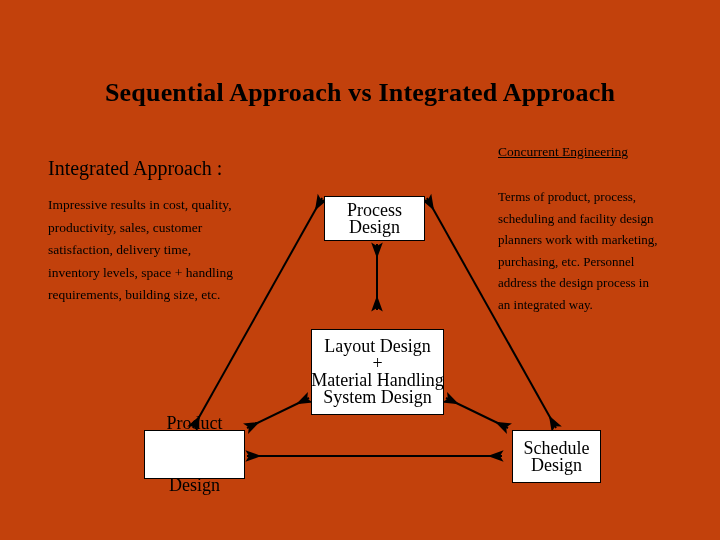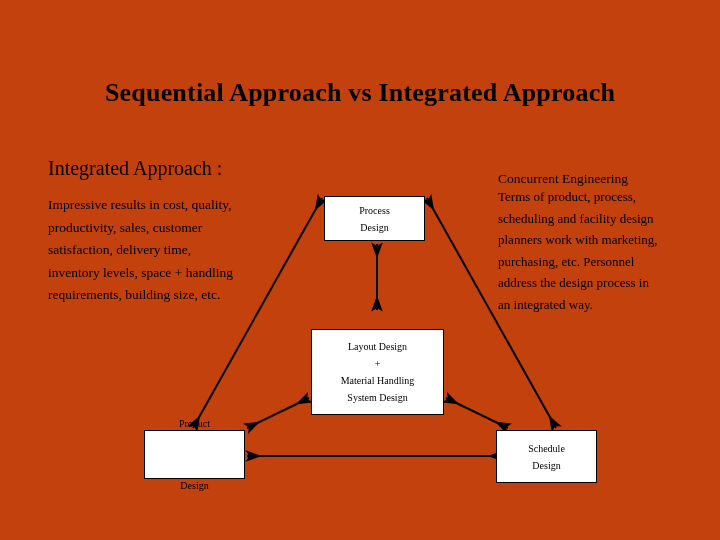--- a/index.html
+++ b/index.html
@@ -45,22 +45,23 @@
     width: 250px;
     font-size: 13.5px;
     line-height: 22.5px;
   }
   #left-body .ln { display: block; white-space: nowrap; }
 
   
   #right-heading {
     position: absolute;
     left: 498px;
-    top: 171px;
+    top: 144px;
     font-size: 13.5px;
+    text-decoration: underline;
     white-space: nowrap;
   }
   #right-body {
     position: absolute;
     left: 498px;
     top: 186px;
     width: 210px;
     font-size: 13px;
     line-height: 21.5px;
   }
@@ -69,31 +70,31 @@
   
   .node {
     position: absolute;
     box-sizing: border-box;
     border: 1px solid #000000;
     background: #ffffff;
     display: flex;
     flex-direction: column;
     align-items: center;
     justify-content: center;
-    font-size: 10px;
+    font-size: 18px;
     line-height: 17px;
     text-align: center;
     z-index: 3;
   }
   .node .ln { display: block; white-space: nowrap; }
 
   #node-process  { left: 324px; top: 196px; width: 101px; height: 45px; }
   #node-layout   { left: 311px; top: 329px; width: 133px; height: 86px; }
   #node-product  { left: 144px; top: 430px; width: 101px; height: 49px; gap: 45px; }
-  #node-schedule { left: 496px; top: 430px; width: 101px; height: 53px; }
+  #node-schedule { left: 512px; top: 430px; width: 89px; height: 53px; }
 
   
   #edges {
     position: absolute;
     left: 0; top: 0;
     width: 720px; height: 540px;
     z-index: 1;
   }
 </style>
 </head>

